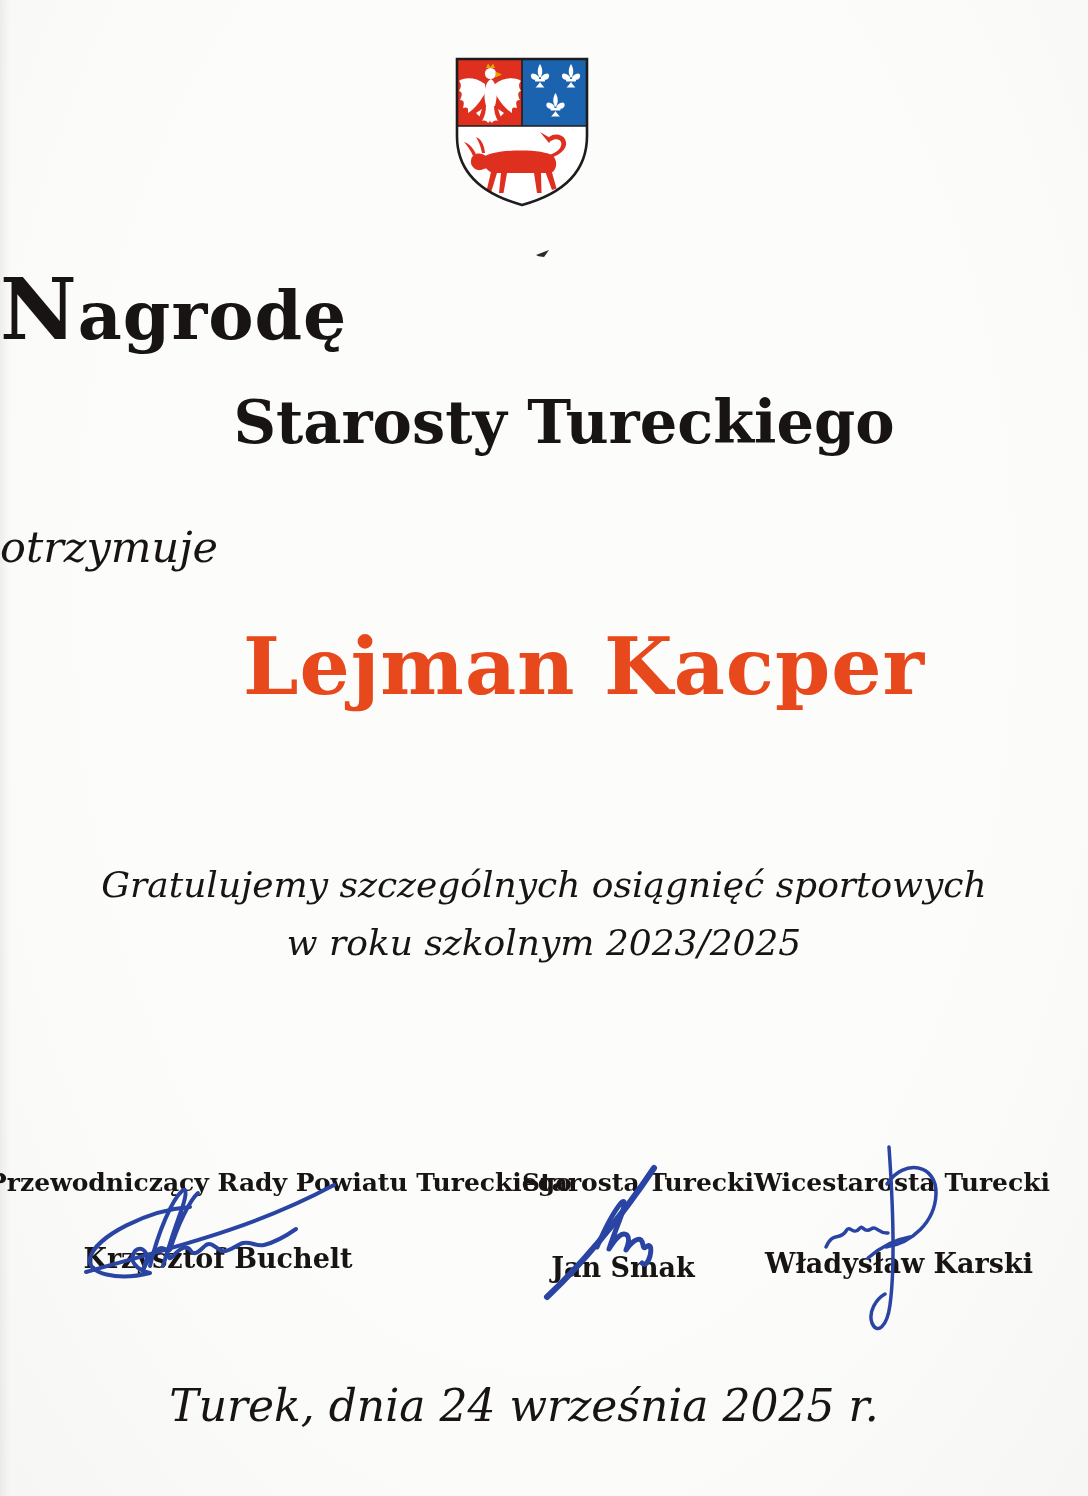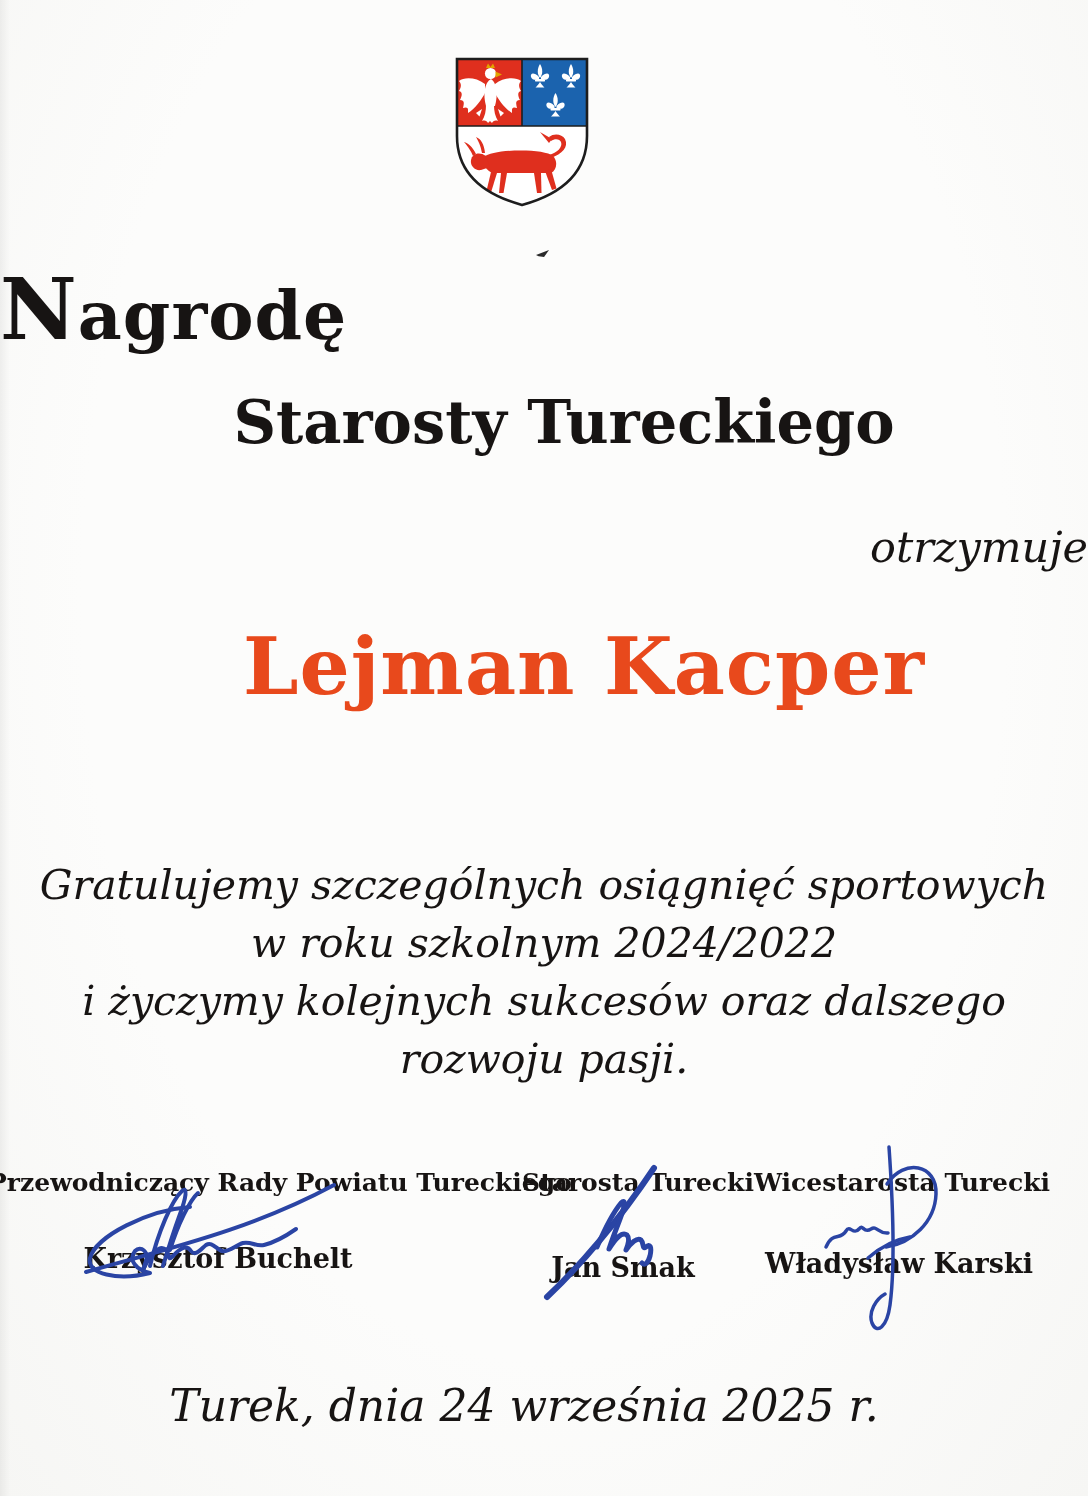--- a/index.html
+++ b/index.html
@@ -29,30 +29,30 @@
     text-align:left;font-weight:bold;font-size:68px;line-height:1.15;
     letter-spacing:1px;
   }
   .award-line1 .initial{font-size:84px;}
   .award-line2{
     position:absolute;top:388px;left:0;width:100%;
     text-align:center;font-weight:bold;font-size:59px;letter-spacing:0px;padding-left:20px;
   }
   .receives{
     position:absolute;top:522px;left:0;width:100%;
-    text-align:right;font-style:italic;font-size:43px;
+    text-align:left;font-style:italic;font-size:43px;
   }
   .recipient{
     position:absolute;top:620px;left:0;width:100%;
     text-align:center;font-weight:bold;font-size:79px;
     color:var(--recipient,#e8491c);letter-spacing:1px;padding-left:40px;
   }
   .congrats{
     position:absolute;top:856px;left:0;width:100%;
-    text-align:center;font-style:italic;font-size:41px;line-height:58px;
+    text-align:center;font-style:italic;font-size:36px;line-height:58px;
   }
   .sig-title{
     position:absolute;top:1168px;transform:translateX(-50%);
     font-weight:bold;font-size:25px;white-space:nowrap;
   }
   .sig-name{
     position:absolute;transform:translateX(-50%);
     font-weight:bold;font-size:27px;white-space:nowrap;
   }
   .date-line{
@@ -126,22 +126,21 @@
   <div class="award-line1"><span class="initial">N</span><span>agrodę</span></div>
 
   <div class="award-line2">Starosty Tureckiego</div>
 
   <div class="receives">otrzymuje</div>
 
   <div class="recipient">Lejman Kacper</div>
 
   <div class="congrats">
     <div>Gratulujemy szczególnych osiągnięć sportowych</div>
-    <div>w roku szkolnym 2024/2022</div>
-    <div>i życzymy kolejnych sukcesów oraz dalszego rozwoju pasji.</div>
+    <div>w roku szkolnym 2023/2025</div>
   </div>
 
   <div class="sig-title" style="left:280px">Przewodniczący Rady Powiatu Tureckiego</div>
   <div class="sig-title" style="left:902px">Wicestarosta Turecki</div>
   <div class="sig-title" style="left:638px">Starosta Turecki</div>
 
   <div class="sig-name" style="left:218px;top:1243px">Krzysztof Buchelt</div>
   <div class="sig-name" style="left:623px;top:1252px">Jan Smak</div>
   <div class="sig-name" style="left:899px;top:1248px">Władysław Karski</div>
 

